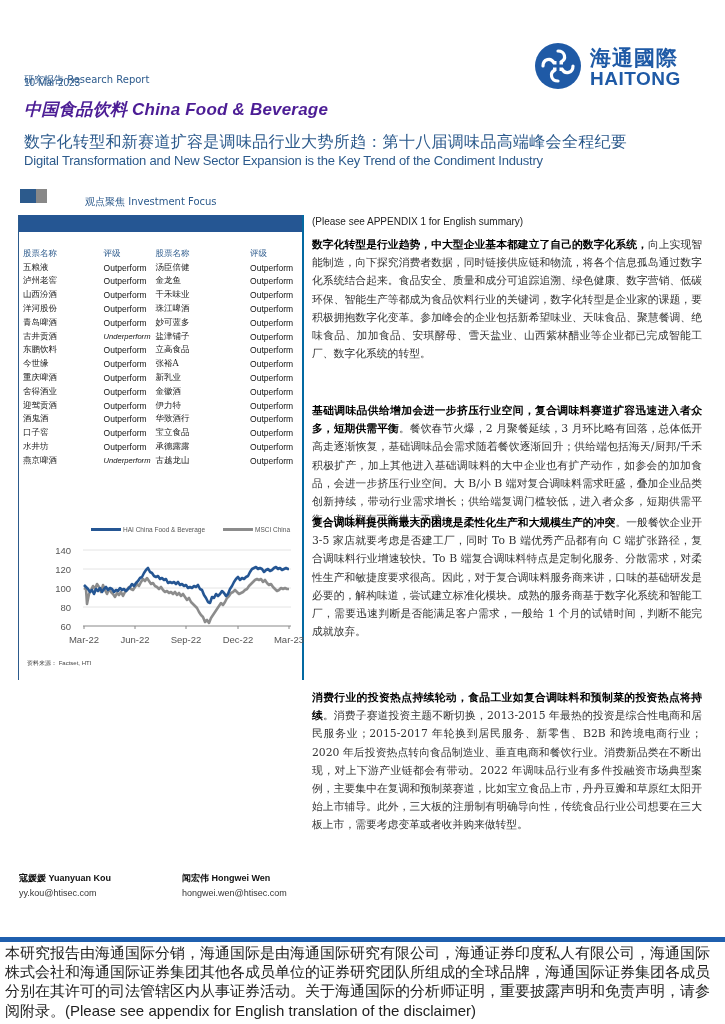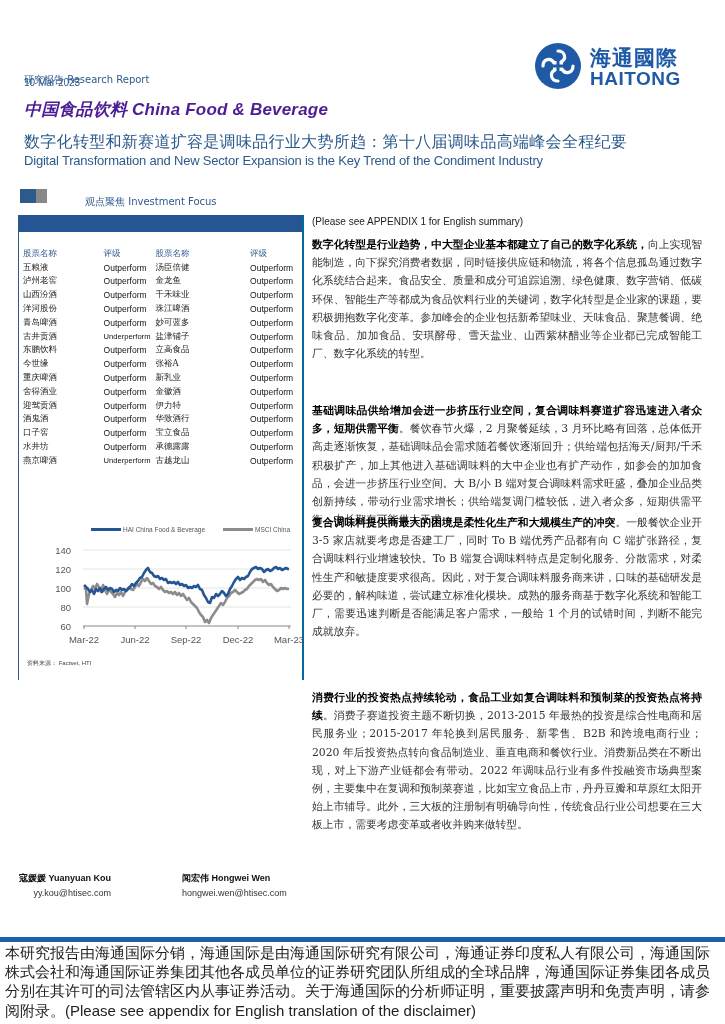--- a/index.html
+++ b/index.html
@@ -18,21 +18,21 @@
   .focus .b1 { width:16px; height:14px; background:#2c5a8c; }
   .focus .b2 { width:11px; height:14px; background:#888; }
   .focus .lbl { margin-left:38px; font-size:10px; color:#2c5a8c;margin-top:12px; }
   .sidebar { left:18px; top:215px; width:283px; height:465px; border-left:1px solid #2c5a8c; border-right:2px solid #0369a1; }
   .sidebar .bar { height:17px; background:#255693; }
   table.ratings { position:absolute; left:4px; top:32px; border-collapse:collapse; font-size:8.5px; }
   table.ratings td, table.ratings th { padding:0; height:13.8px; text-align:left; font-weight:normal; white-space:nowrap; }
   table.ratings th { color:#2c5a8c; font-family:"DejaVu Serif", serif; }
   table.ratings td.n { width:81px; font-family:"DejaVu Serif", serif; color:#222; }
   table.ratings td.r { width:52px; font-family:"Liberation Sans", sans-serif; color:#111; }
-  table.ratings td.r.under { font-size:7.6px; }
+  table.ratings td.r.under { font-size:7.6px;font-style:italic; }
   table.ratings td.n2 { width:95px; font-family:"DejaVu Serif", serif; color:#222; }
   .chart { position:absolute; left:14px; top:302px; width:283px; height:150px; }
   .legend { position:absolute; top:9px; font-size:6.5px; color:#555; display:flex; align-items:center; font-family:"Liberation Sans", sans-serif; }
   .legend .sw { width:30px; height:3px; margin-right:2px; }
   .src { position:absolute; left:8px; top:444px; font-size:6px; color:#444; font-family:"Liberation Sans", sans-serif; }
   .rcol { left:312px; width:390px; font-family:"DejaVu Serif", serif; font-size:10.8px; line-height:18.2px; color:#333; text-align:justify; }
   .appendix { left:312px; top:216px; font-size:10px; color:#222; font-family:"Liberation Sans", sans-serif; }
   .para b { font-weight:bold; color:#000; }
   .authors { top:872px; font-size:9px; }
   .authors .nm { font-weight:bold; color:#111; font-family:"Liberation Sans", sans-serif; }
@@ -239,21 +239,21 @@
 </div>
 
 <div class="abs rcol para" style="top:514px;">
   <b>复合调味料提供商最大的困境是柔性化生产和大规模生产的冲突</b><span>。一般餐饮企业开 3-5 家店就要考虑是否建工厂，同时 To B 端优秀产品都有向 C 端扩张路径，复合调味料行业增速较快。To B 端复合调味料特点是定制化服务、分散需求，对柔性生产和敏捷度要求很高。因此，对于复合调味料服务商来讲，口味的基础研发是必要的，解构味道，尝试建立标准化模块。成熟的服务商基于数字化系统和智能工厂，需要迅速判断是否能满足客户需求，一般给 1 个月的试错时间，判断不能完成就放弃。</span>
 </div>
 
 <div class="abs rcol para" style="top:663px;margin-top:26px;">
   <b>消费行业的投资热点持续轮动，食品工业如复合调味料和预制菜的投资热点将持续</b><span>。消费子赛道投资主题不断切换，2013-2015 年最热的投资是综合性电商和居民服务业；2015-2017 年轮换到居民服务、新零售、B2B 和跨境电商行业；2020 年后投资热点转向食品制造业、垂直电商和餐饮行业。消费新品类在不断出现，对上下游产业链都会有带动。2022 年调味品行业有多件投融资市场典型案例，主要集中在复调和预制菜赛道，比如宝立食品上市，丹丹豆瓣和草原红太阳开始上市辅导。此外，三大板的注册制有明确导向性，传统食品行业公司想要在三大板上市，需要考虑变革或者收并购来做转型。</span>
 </div>
 
-<div class="abs authors" style="left:19px;text-align:right;">
+<div class="abs authors" style="left:19px;">
   <div class="nm">寇媛媛 Yuanyuan Kou</div>
   <div class="em">yy.kou@htisec.com</div>
 </div>
 <div class="abs authors" style="left:182px;">
   <div class="nm">闻宏伟 Hongwei Wen</div>
   <div class="em">hongwei.wen@htisec.com</div>
 </div>
 
 <div class="abs footer-bar"></div>
 <div class="abs disclaimer">

